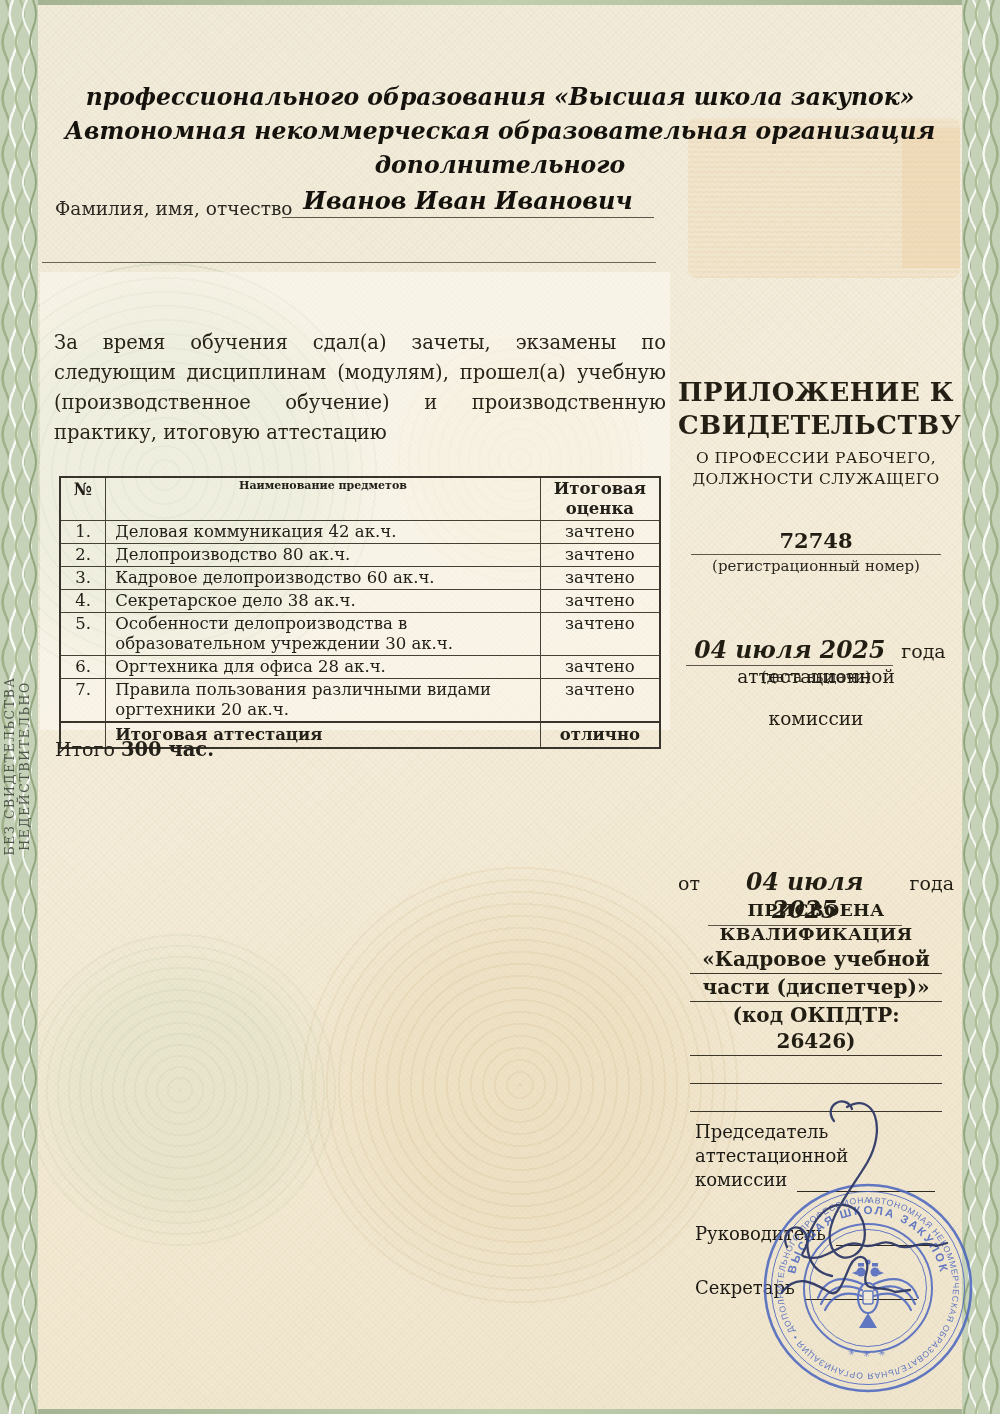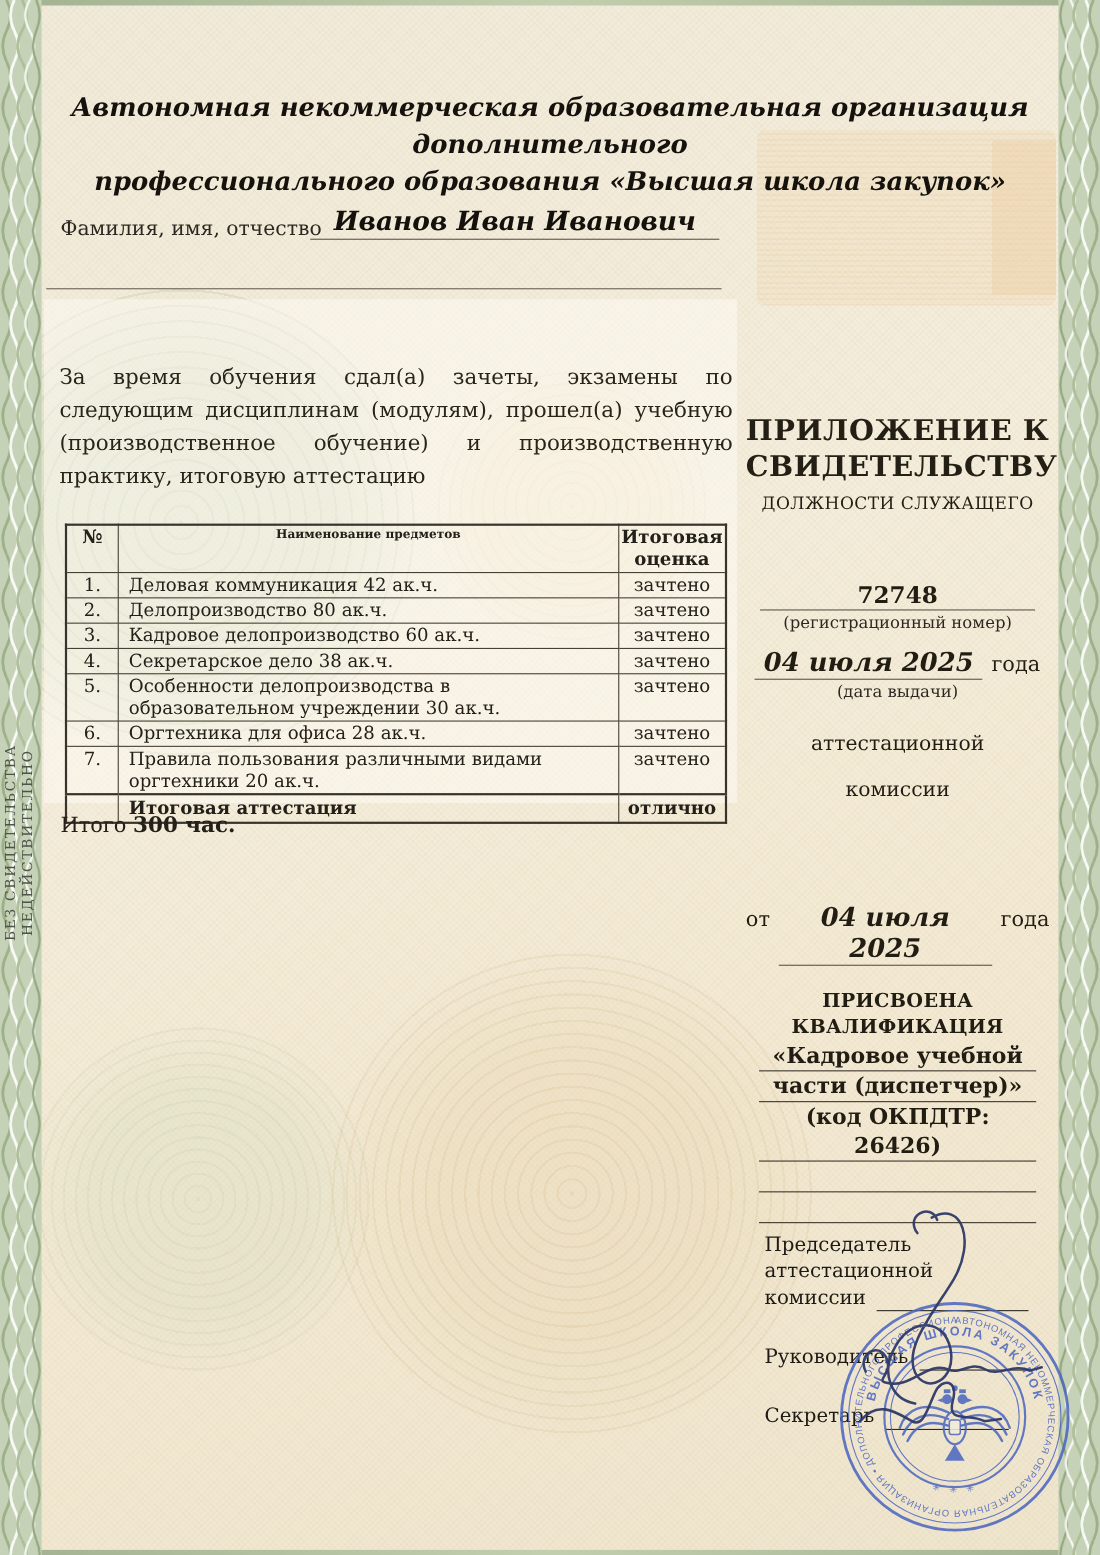--- a/index.html
+++ b/index.html
@@ -43,39 +43,39 @@
   .fio-line{position:absolute;left:227px;top:-12px;width:372px;text-align:center;border-bottom:1.5px solid #5d564a;padding-bottom:2px;font-style:italic;font-weight:bold;font-size:24px;color:#14110c;}
   .blank-line-2{position:absolute;left:42px;top:262px;width:614px;border-bottom:1px solid #6b6356;z-index:2;}
 
   .intro-par{position:absolute;left:54px;top:328px;width:612px;font-size:19.5px;line-height:30px;text-align:justify;color:#292419;z-index:2;}
 
   table.subjects{position:absolute;left:59px;top:476px;width:602px;border-collapse:collapse;z-index:2;font-size:16.5px;color:#23201a;}
   table.subjects td,table.subjects th{border:1px solid #464135;vertical-align:top;}
   table.subjects{border:2px solid #38342b;}
   th.h-num{width:45px;font-weight:bold;font-size:17px;}
   th.h-sub{width:462px;font-weight:bold;font-size:11px;}
-  th.h-grade{width:91px;font-weight:bold;font-size:16.5px;line-height:20px;padding:1px 2px;}
+  th.h-grade{width:91px;font-weight:bold;font-size:16.5px;line-height:20px;padding:1px 13px;}
   td.c-num{text-align:center;line-height:20px;}
   td.c-sub{padding-left:9px;line-height:20px;}
   td.c-grade{text-align:center;line-height:20px;}
   tr.final-row td{border-top:2.5px solid #38342b;font-weight:bold;}
   tr.final-row td{line-height:22px;}
 
   .total-line{position:absolute;left:55px;top:738px;font-size:19px;z-index:2;color:#23201a;}
   .total-line b{font-size:19.5px;}
 
   .rc{position:absolute;left:678px;width:276px;text-align:center;z-index:2;color:#221d13;}
   .rc-title{top:376px;font-size:26px;line-height:33px;font-weight:bold;letter-spacing:0.5px;color:#241f14;}
   .rc-subtitle{top:448px;font-size:15.5px;line-height:21px;letter-spacing:0.4px;}
   .rc-reg{top:528px;}
   .rc-reg .num{display:inline-block;width:250px;border-bottom:1px solid #5d564a;font-weight:bold;font-size:21px;padding-bottom:1px;}
   .cap{font-size:15px;color:#2b2720;margin-top:2px;}
   .rc-issue{top:588px;}
   .date-flex{display:flex;justify-content:center;align-items:baseline;gap:8px;}
-  .date-under{display:inline-block;border-bottom:1px solid #5d564a;font-style:italic;font-weight:bold;font-size:23.5px;padding:0 8px 1px 8px;min-width:168px;}
+  .date-under{display:inline-block;border-bottom:1px solid #5d564a;font-style:italic;font-weight:bold;font-size:23.5px;padding:0 8px 1px 8px;min-width:168px;margin-top:48px;}
   .date-suffix{font-size:19px;}
   .rc-decision{top:666px;font-size:18.5px;}
   .rc-decision div{margin-bottom:21px;}
   .rc-fromdate{top:820px;}
   .rc-fromdate .date-under{min-width:150px;}
   .rc-qual{top:898px;}
   .qh{font-weight:bold;font-size:17.5px;line-height:24px;letter-spacing:0.3px;}
   .qline{width:252px;margin:0 auto;border-bottom:1.4px solid #3c362b;font-weight:bold;font-size:20px;line-height:26px;padding-bottom:1px;}
   .qline.empty{height:26px;}
 
@@ -131,22 +131,22 @@
           <path d="M32,0 q-7,14 0,28 q7,14 0,28" stroke="#9db088" stroke-width="2.5" fill="none"></path>
         </pattern>
       </defs>
       <rect width="38" height="1414" fill="url(#wvR)"></rect>
     </svg>
   </div>
 
   <div class="side-vertical-text">БЕЗ СВИДЕТЕЛЬСТВА НЕДЕЙСТВИТЕЛЬНО</div>
 
   <div class="org-header">
+    <div>профессионального образования «Высшая школа закупок»</div>
     <div>Автономная некоммерческая образовательная организация дополнительного</div>
-    <div>профессионального образования «Высшая школа закупок»</div>
   </div>
 
   <div class="fio-row">
     <span class="fio-label">Фамилия, имя, отчество</span>
     <span class="fio-line">Иванов Иван Иванович</span>
   </div>
   <div class="blank-line-2"></div>
 
   <div class="intro-par">За время обучения сдал(а) зачеты, экзамены по следующим дисциплинам (модулям), прошел(а) учебную (производственное обучение) и производственную практику, итоговую аттестацию</div>
 
@@ -203,20 +203,21 @@
   <div class="total-line">
     <span>Итого</span>
     <b>300 час.</b>
   </div>
 
   <div class="rc rc-title">
     <div>ПРИЛОЖЕНИЕ К</div>
     <div>СВИДЕТЕЛЬСТВУ</div>
   </div>
   <div class="rc rc-subtitle">
+    <div>О ПРОФЕССИИ РАБОЧЕГО,</div>
     <div>ДОЛЖНОСТИ СЛУЖАЩЕГО</div>
   </div>
   <div class="rc rc-reg">
     <span class="num">72748</span>
     <div class="cap">(регистрационный номер)</div>
   </div>
   <div class="rc rc-issue">
     <div class="date-flex">
       <span class="date-under">04 июля 2025</span>
       <span class="date-suffix">года</span>

